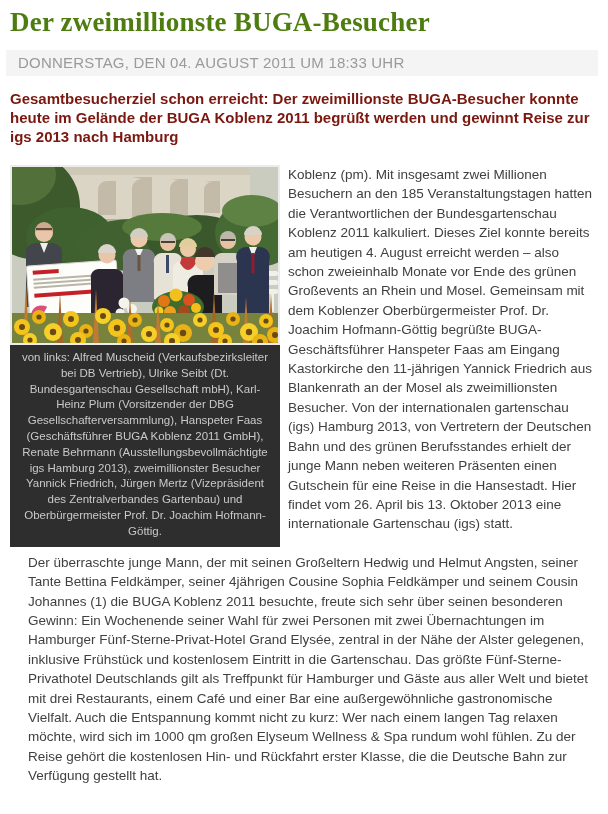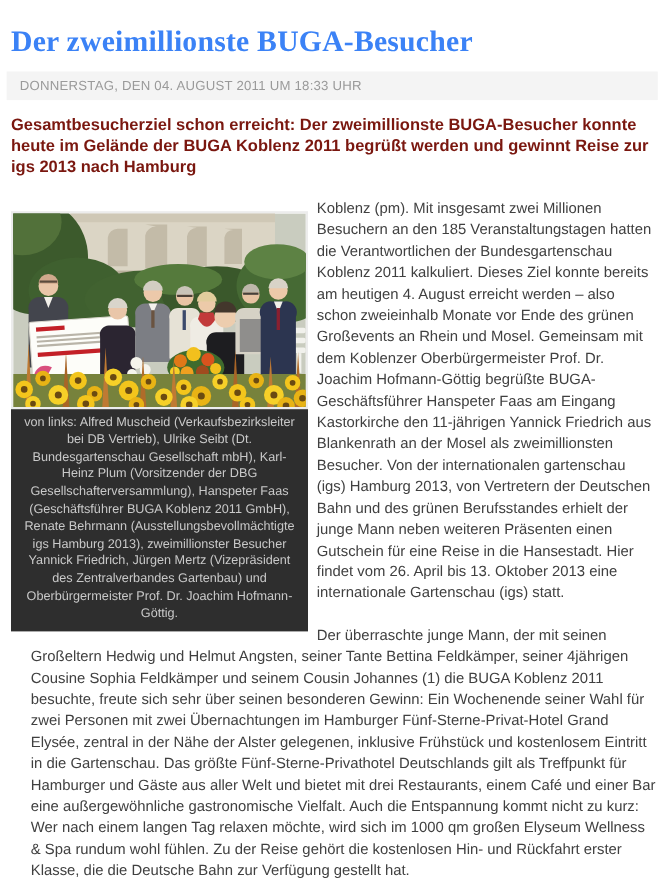--- a/index.html
+++ b/index.html
@@ -4,31 +4,31 @@
 <style>
   html,body{margin:0;padding:0;}
   body{
     width:608px;height:814px;overflow:hidden;background:#ffffff;
     font-family:"Liberation Sans","DejaVu Sans",sans-serif;
     -webkit-font-smoothing:antialiased;
   }
   .page{padding:6px 10px 0 10px;width:588px;}
 
   h1.article-title{
-    margin:15px 0 12px 0;
+    margin:0 0 12px 0;
     font-family:"Liberation Serif","DejaVu Serif",serif;
     font-weight:bold;
     font-size:27px;line-height:32px;
-    color:#3b82f6;
+    color:#4d7c0f;
     letter-spacing:0.2px;
   }
   .date-bar{
     background:#f4f4f4;
     color:#9a9a9a;
-    font-size:12px;
+    font-size:15px;
     line-height:14px;
     padding:6px 0 6px 12px;
     letter-spacing:0.2px;
     margin:0 0 0 -4px;
     width:calc(100% - 8px);
   }
   p.lead{
     margin:13px 0 19px 0;
     font-weight:bold;
     color:#7a170f;
@@ -38,21 +38,21 @@
   .article-body{
     color:#404040;
     font-size:13.5px;
     line-height:19.4px;
   }
   .article-body p{margin:0 0 19px 18px;}
 
   figure.photo-block{
     float:left;
     width:270px;
-    margin:12px 8px 6px 0;
+    margin:0 8px 6px 0;
     padding:0;
   }
   .photo-frame{
     border:2px solid #ececec;
     width:266px;height:176px;
     display:block;
   }
   .photo-frame svg{display:block;}
   figcaption{
     background:#2e2e2e;

